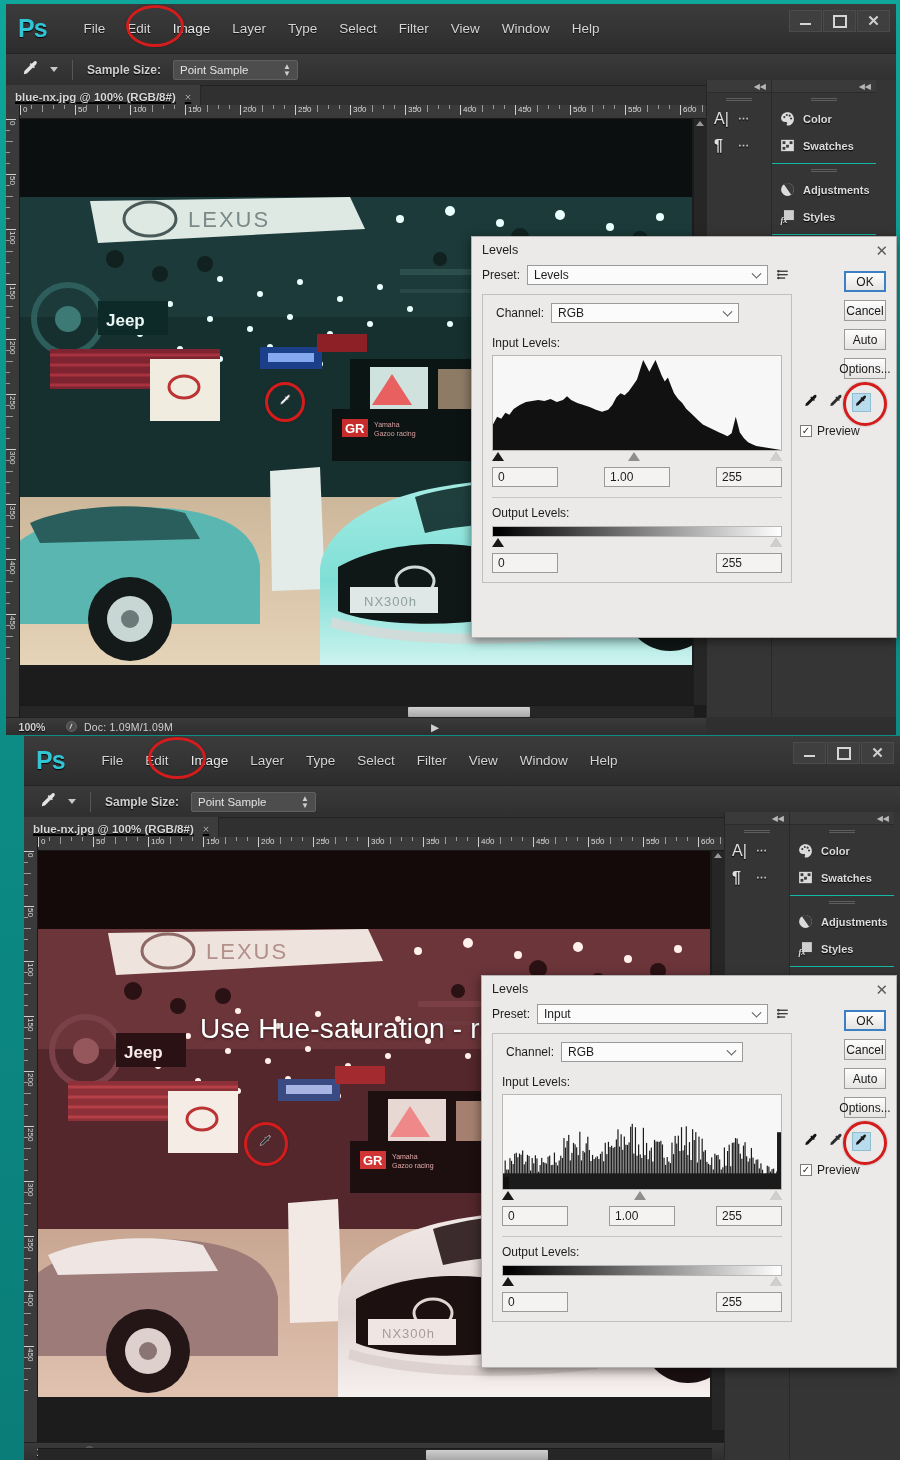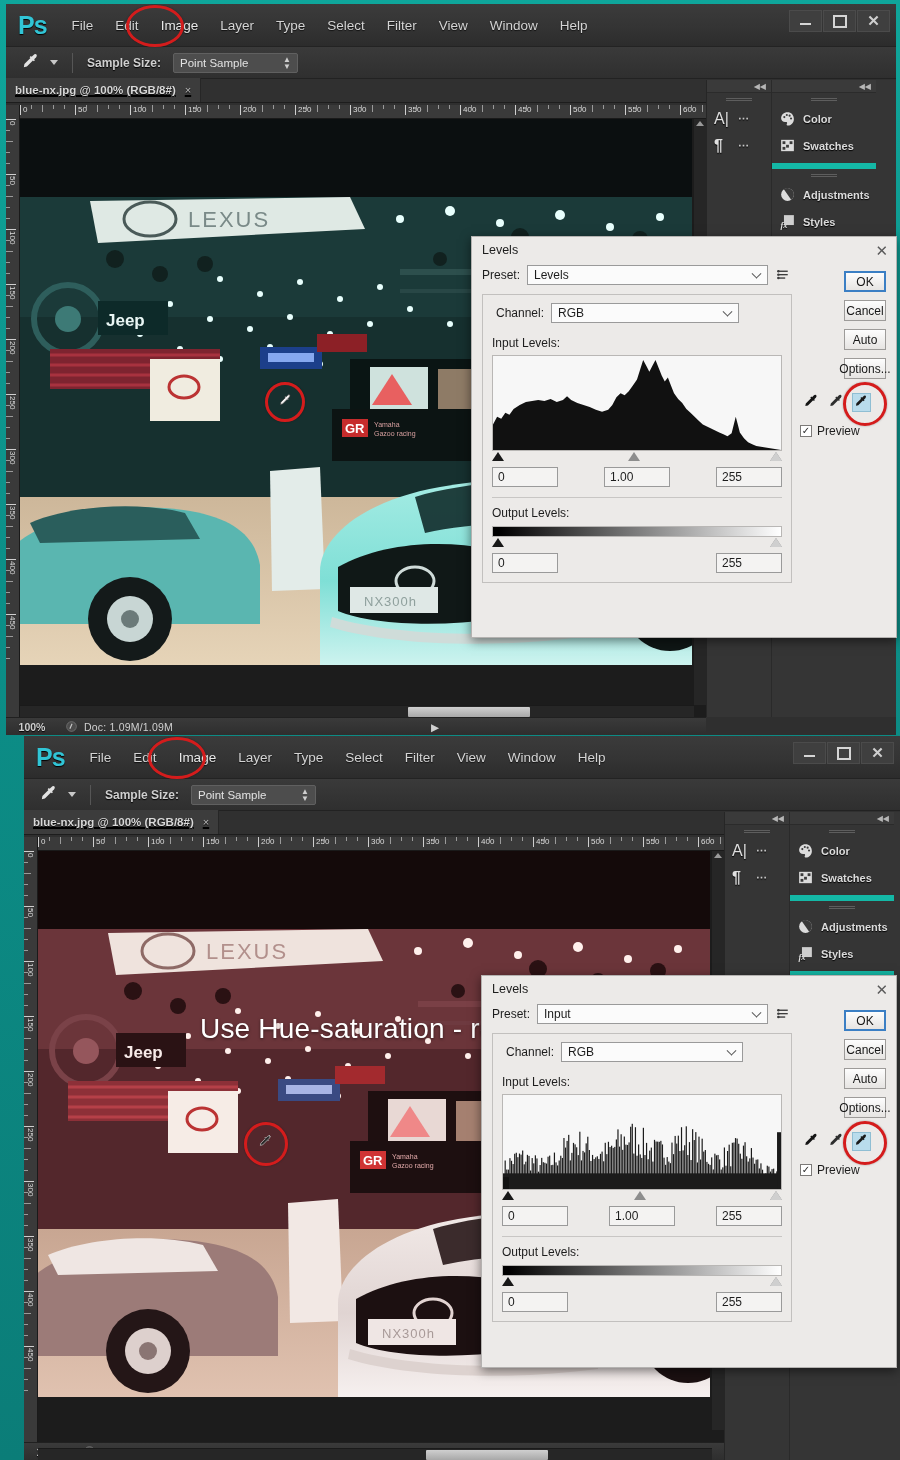--- a/index.html
+++ b/index.html
@@ -10,23 +10,23 @@
     overflow:hidden; position:relative;
   }
   .teal-frame{
     position:absolute; inset:0;
     background:linear-gradient(180deg,#0fa69b 0%,#0c8f88 40%,#0b7d78 100%);
   }
 
   
   .ps-window{ position:absolute; left:0; overflow:hidden; background:#2f2f2f; }
   .titlebar{
-    position:relative; height:43px;
+    position:relative; height:50px;
     background:linear-gradient(180deg,#3b3b3b 0%,#343434 55%,#2c2c2c 100%);
-    display:flex; align-items:center; border-bottom:1px solid #232323;
+    display:flex; align-items:center; border-bottom:1px solid #232323;gap:12px;
   }
   .ps-logo{
     margin-left:12px; margin-right:14px;
     font-size:25px; font-weight:bold; letter-spacing:-1px;
     color:#31c5d6; font-family:"Liberation Sans", sans-serif;
     text-shadow:0 1px 1px #000;
   }
   .menu{ display:flex; align-items:center; gap:0; }
   .menu-item{
     position:relative; color:#d4d4d4; font-size:13.5px;
@@ -127,21 +127,21 @@
   .dock-col{ position:relative; }
   .dock-col.narrow{ width:65px; border-right:1px solid #2a2a2a; }
   .dock-col.wide{ width:104px; }
   .dock-head{
     height:13px; background:#3a3a3a; display:flex; align-items:center;
     justify-content:flex-end; padding-right:5px; color:#b6b6b6; font-size:8px;
     border-bottom:1px solid #2b2b2b;
   }
   .grip{ width:26px; height:3px; margin:5px auto 4px auto;
     background:repeating-linear-gradient(180deg,#5e5e5e 0 1px,transparent 1px 2px); }
-  .panel-group{ border-bottom:6px solid #14b8a6; padding-bottom:4px; }
+  .panel-group{ border-bottom:1px solid #14b8a6; padding-bottom:4px; }
   .panel-row{
     display:flex; align-items:center; gap:7px; padding:5px 7px;
     color:#dcdcdc; font-size:11px; font-weight:bold; text-shadow:0 1px 1px #000;
   }
   .pi{ width:17px; height:17px; flex:0 0 17px; }
 
   
   .levels{
     position:absolute; background:#eceae8;
     border:1px solid #b4b2b0; box-shadow:0 3px 10px rgba(0,0,0,.5);

